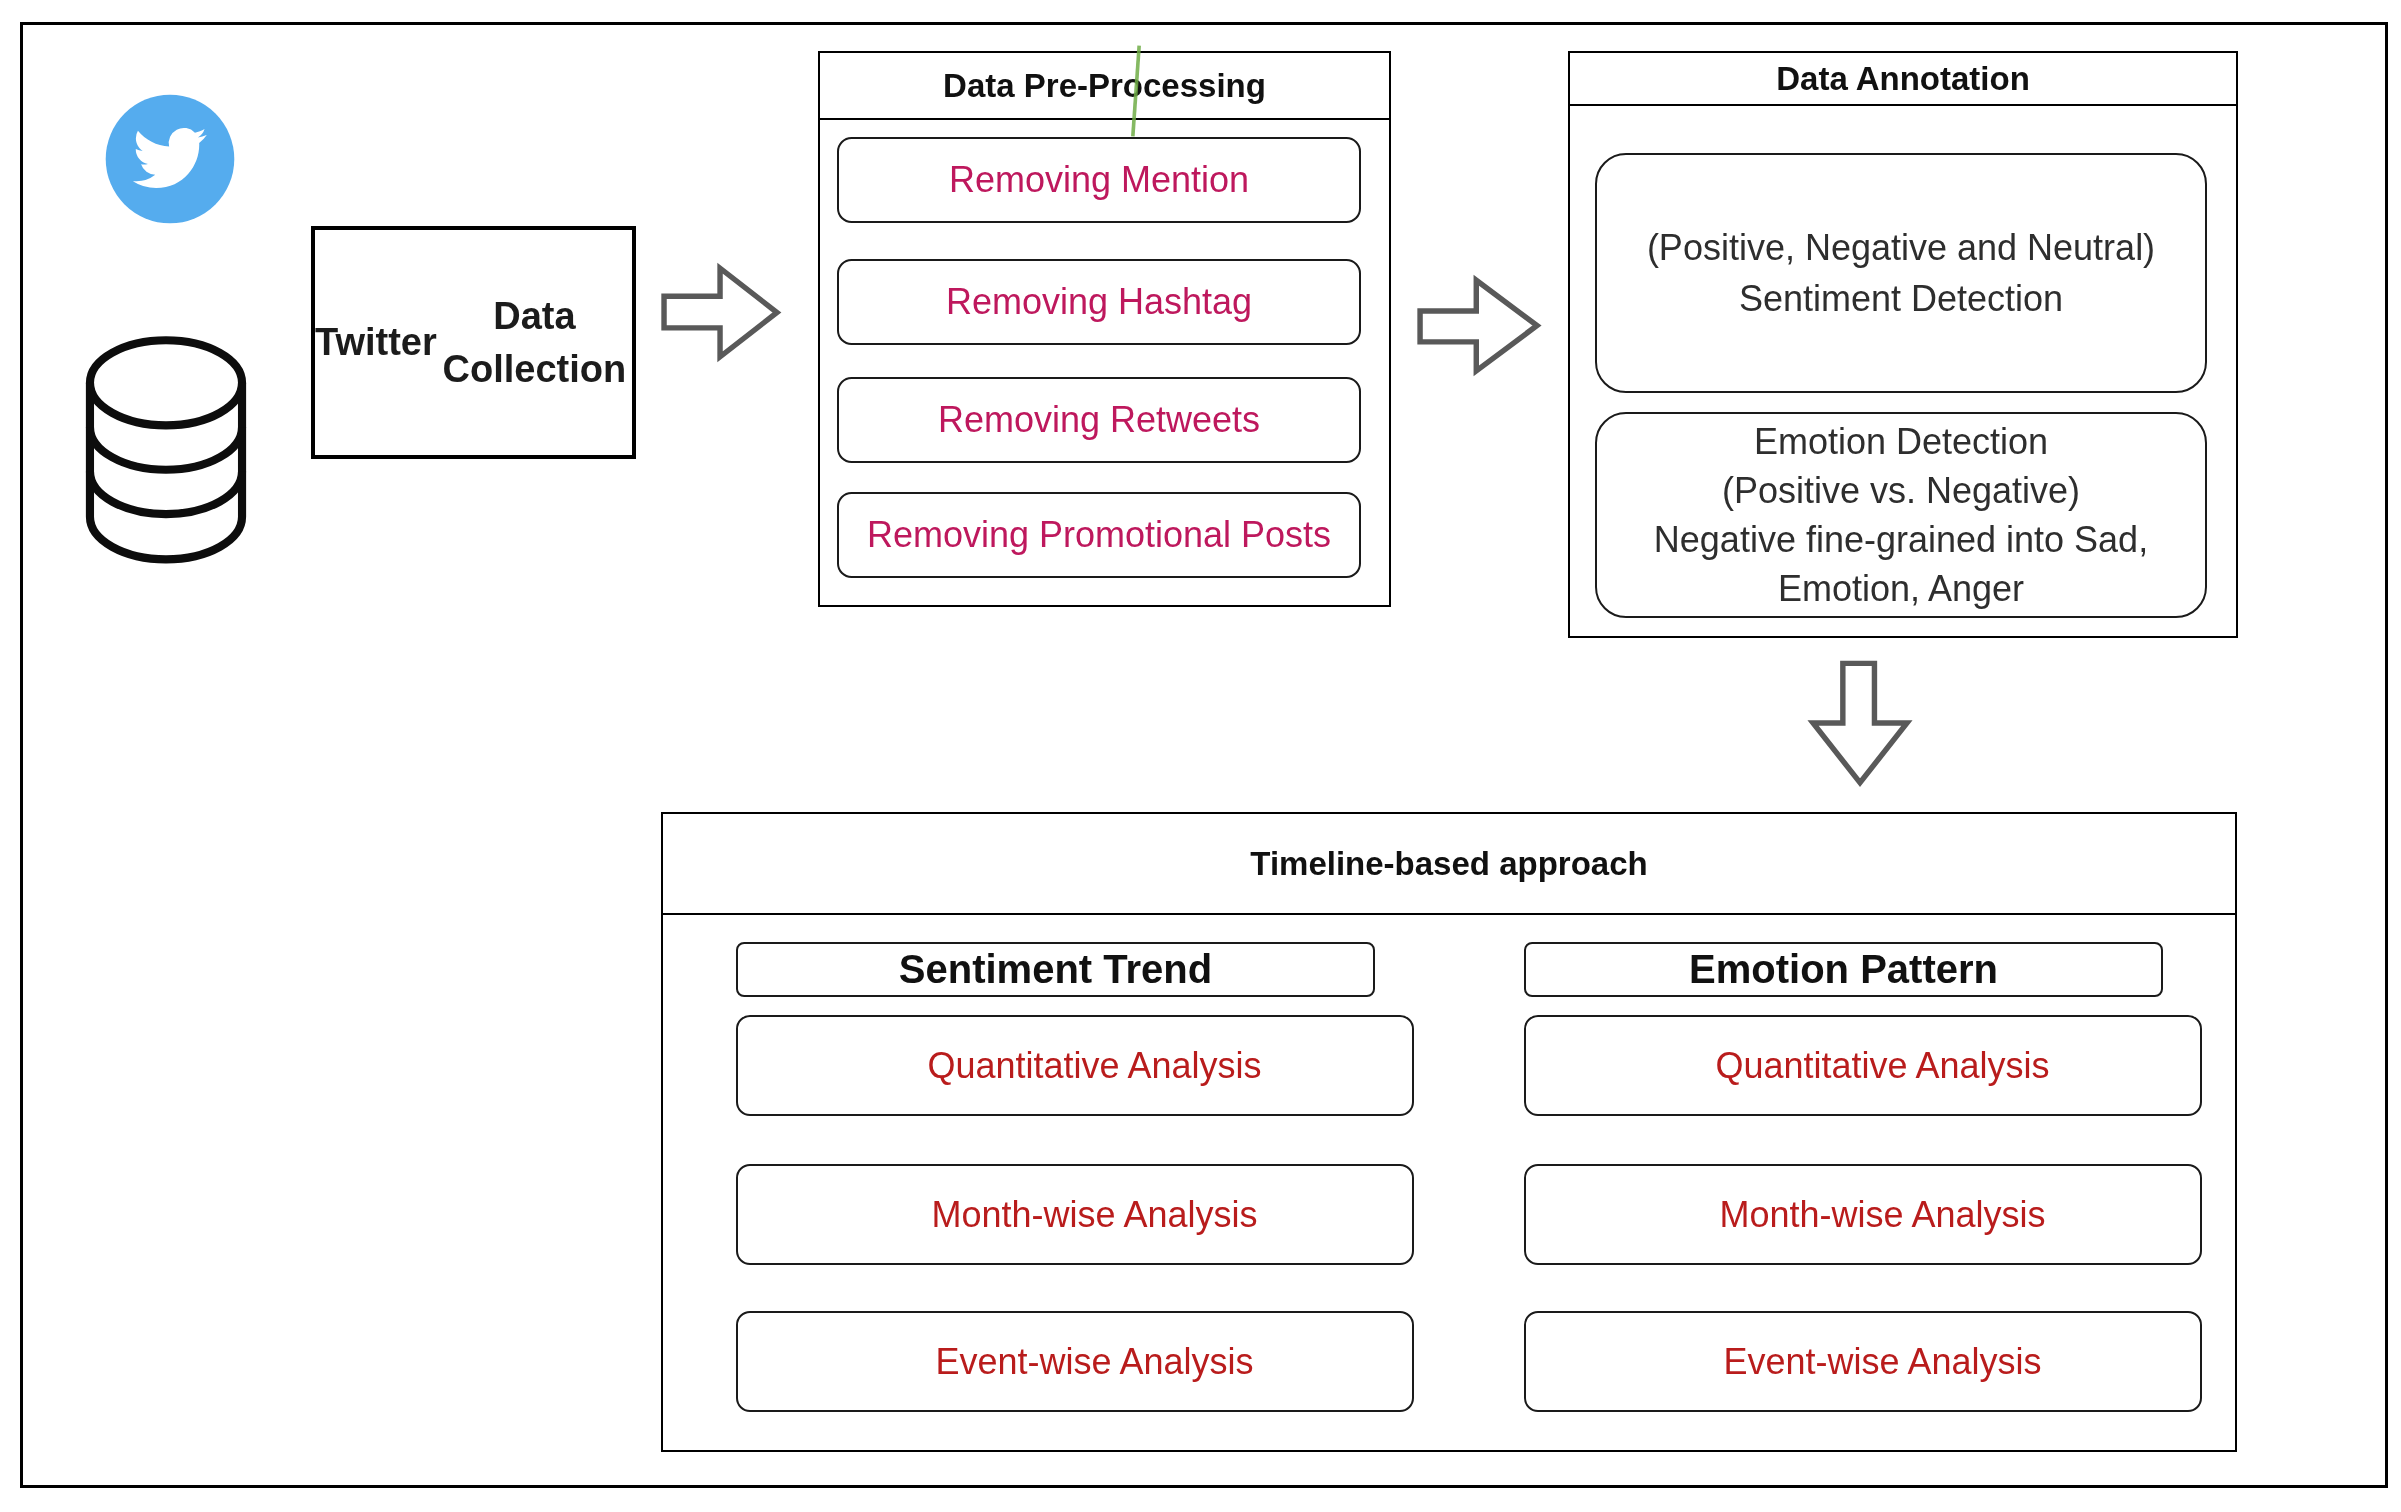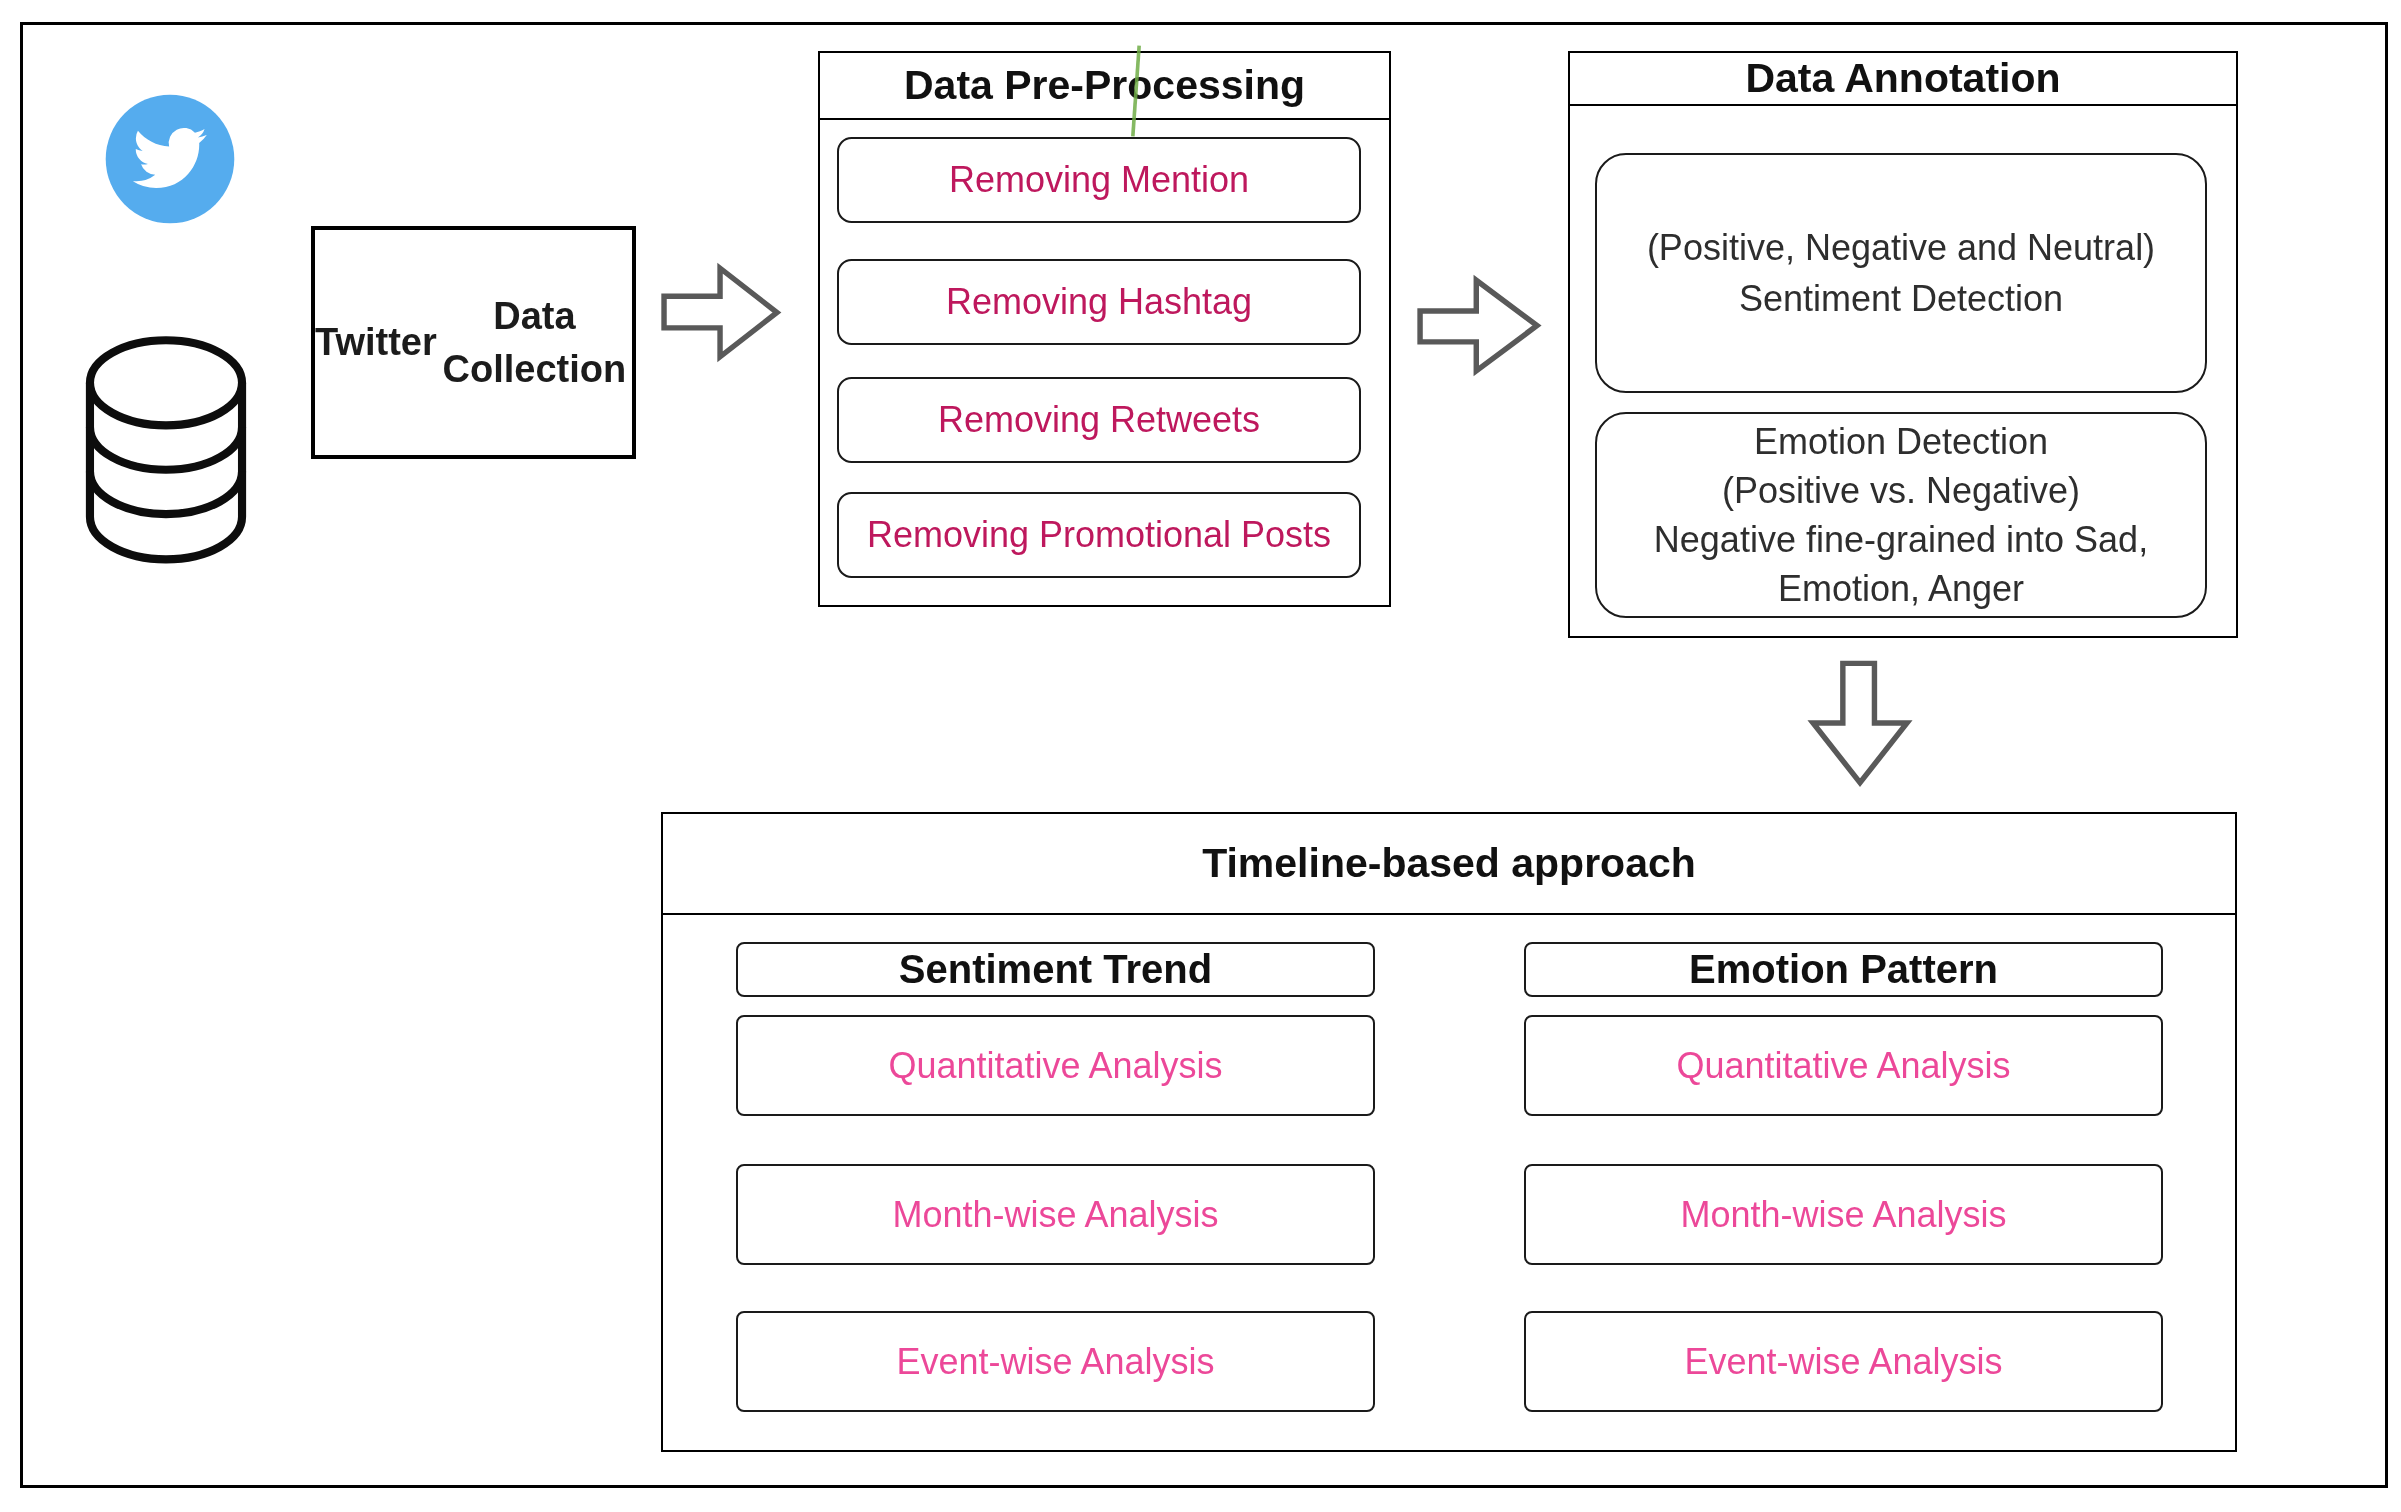--- a/index.html
+++ b/index.html
@@ -13,21 +13,21 @@
   .collection-box{
     left:311px;top:226px;width:317px;height:225px;border:4.5px solid #000;
     display:flex;flex-direction:row;align-items:center;justify-content:center;
     font-size:38px;font-weight:bold;color:#1c1c1c;line-height:53px;text-align:center;
   }
   
   .panel{border:2.7px solid #000;background:#fff;}
   .panel-header{
     position:absolute;left:0;top:0;width:100%;border-bottom:2.7px solid #000;
     display:flex;align-items:center;justify-content:center;
-    font-weight:bold;color:#111;font-size:41px;box-sizing:border-box;
+    font-weight:bold;color:#111;font-size:33px;box-sizing:border-box;
   }
   .dpp{left:818px;top:51px;width:569px;height:552px;}
   .dpp .panel-header{height:67px;}
   .da{left:1568px;top:51px;width:666px;height:583px;}
   .da .panel-header{height:53px;}
   .timeline{left:661px;top:812px;width:1572px;height:636px;}
   .timeline .panel-header{height:101px;}
   
   .step{
     position:absolute;border:2.7px solid #1a1a1a;border-radius:14.5px;background:#fff;
@@ -39,22 +39,22 @@
     position:absolute;left:25px;width:608px;border:2.7px solid #1a1a1a;border-radius:31px;background:#fff;
     display:flex;flex-direction:column;align-items:center;justify-content:center;
     font-size:36px;color:#2e2e2e;text-align:center;line-height:51px;
   }
   .col-header{
     position:absolute;width:635px;height:51px;border:2.7px solid #1a1a1a;border-radius:8.1px;background:#fff;
     display:flex;align-items:center;justify-content:center;
     font-size:40px;font-weight:bold;color:#111;margin-top:15px;
   }
   .analysis{
-    position:absolute;width:635px;height:97px;border:2.7px solid #1a1a1a;border-radius:8px;background:#fff;
-    display:flex;align-items:center;justify-content:center;font-size:36px;color:#ec4899;
+    position:absolute;width:635px;height:97px;border:2.7px solid #1a1a1a;border-radius:14px;background:#fff;
+    display:flex;align-items:center;justify-content:center;font-size:36px;color:#b91c1c;padding-left:39px;
   }
   svg{display:block;}
 </style>
 </head>
 <body>
 
 <div class="canvas">
 
   <div class="abs page-border"></div>
 

